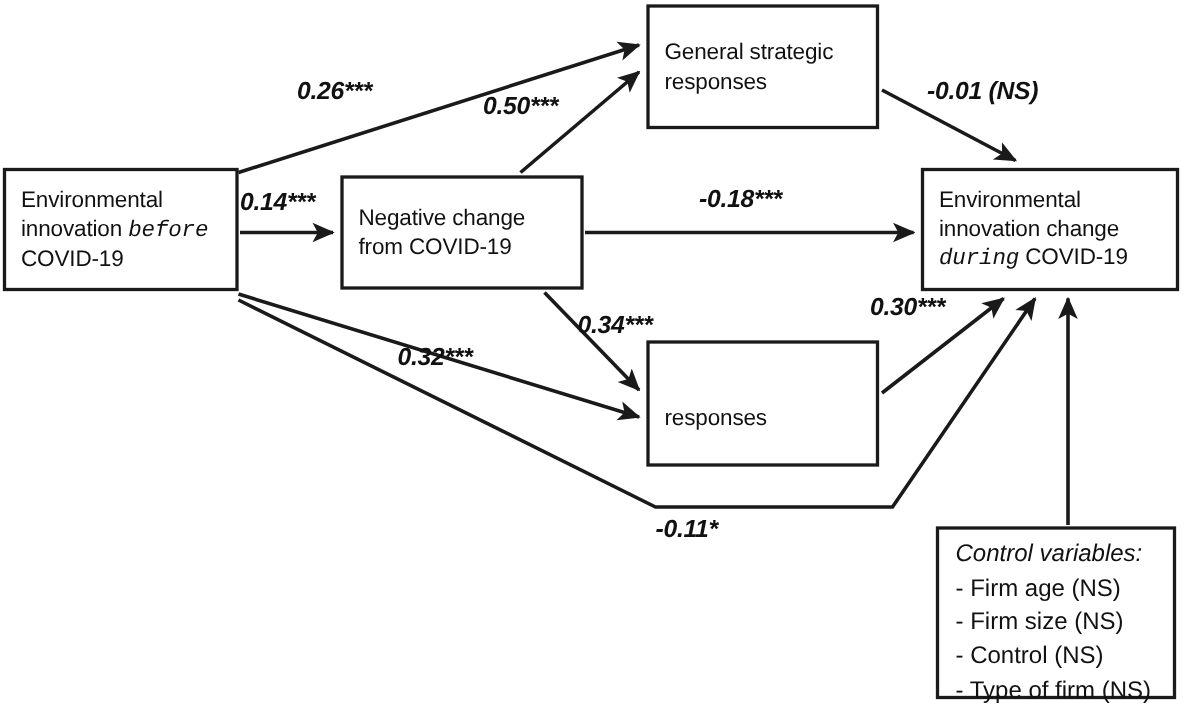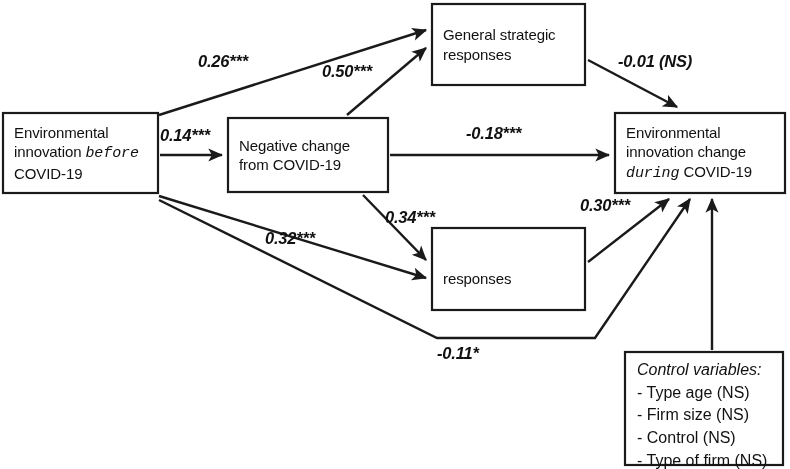--- a/index.html
+++ b/index.html
@@ -129,19 +129,19 @@
   <div class="coef" style="left:160px;top:126px;">0.14***</div>
   <div class="coef" style="left:466px;top:124px;">-0.18***</div>
   <div class="coef" style="left:618px;top:52px;">-0.01 (NS)</div>
   <div class="coef" style="left:265px;top:205px;margin-top:24px;">0.32***</div>
   <div class="coef" style="left:385px;top:208px;font-style:italic;">0.34***</div>
   <div class="coef" style="left:580px;top:196px;">0.30***</div>
   <div class="coef" style="left:437px;top:344px;">-0.11*</div>
 
   <div class="ctrl-box" style="left:625px;top:352px;width:158px;height:113px;">
     <span class="ctrl-title">Control variables:</span>
-    <span class="ctrl-item">- Type age (NS)</span>
+    <span class="ctrl-item">- Firm age (NS)</span>
     <span class="ctrl-item">- Firm size (NS)</span>
     <span class="ctrl-item">- Control (NS)</span>
     <span class="ctrl-item">- Type of firm (NS)</span>
   </div>
 
 </div>
 
 </body></html>

